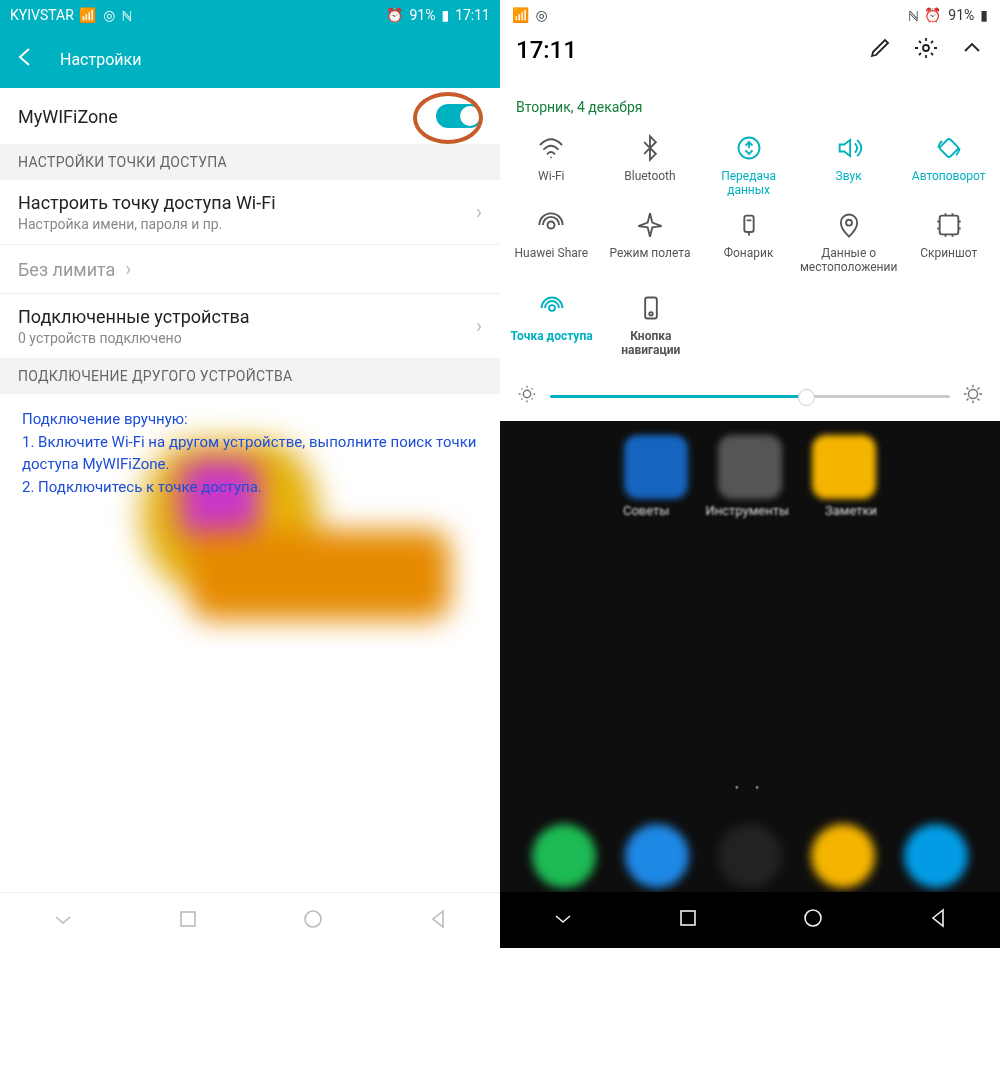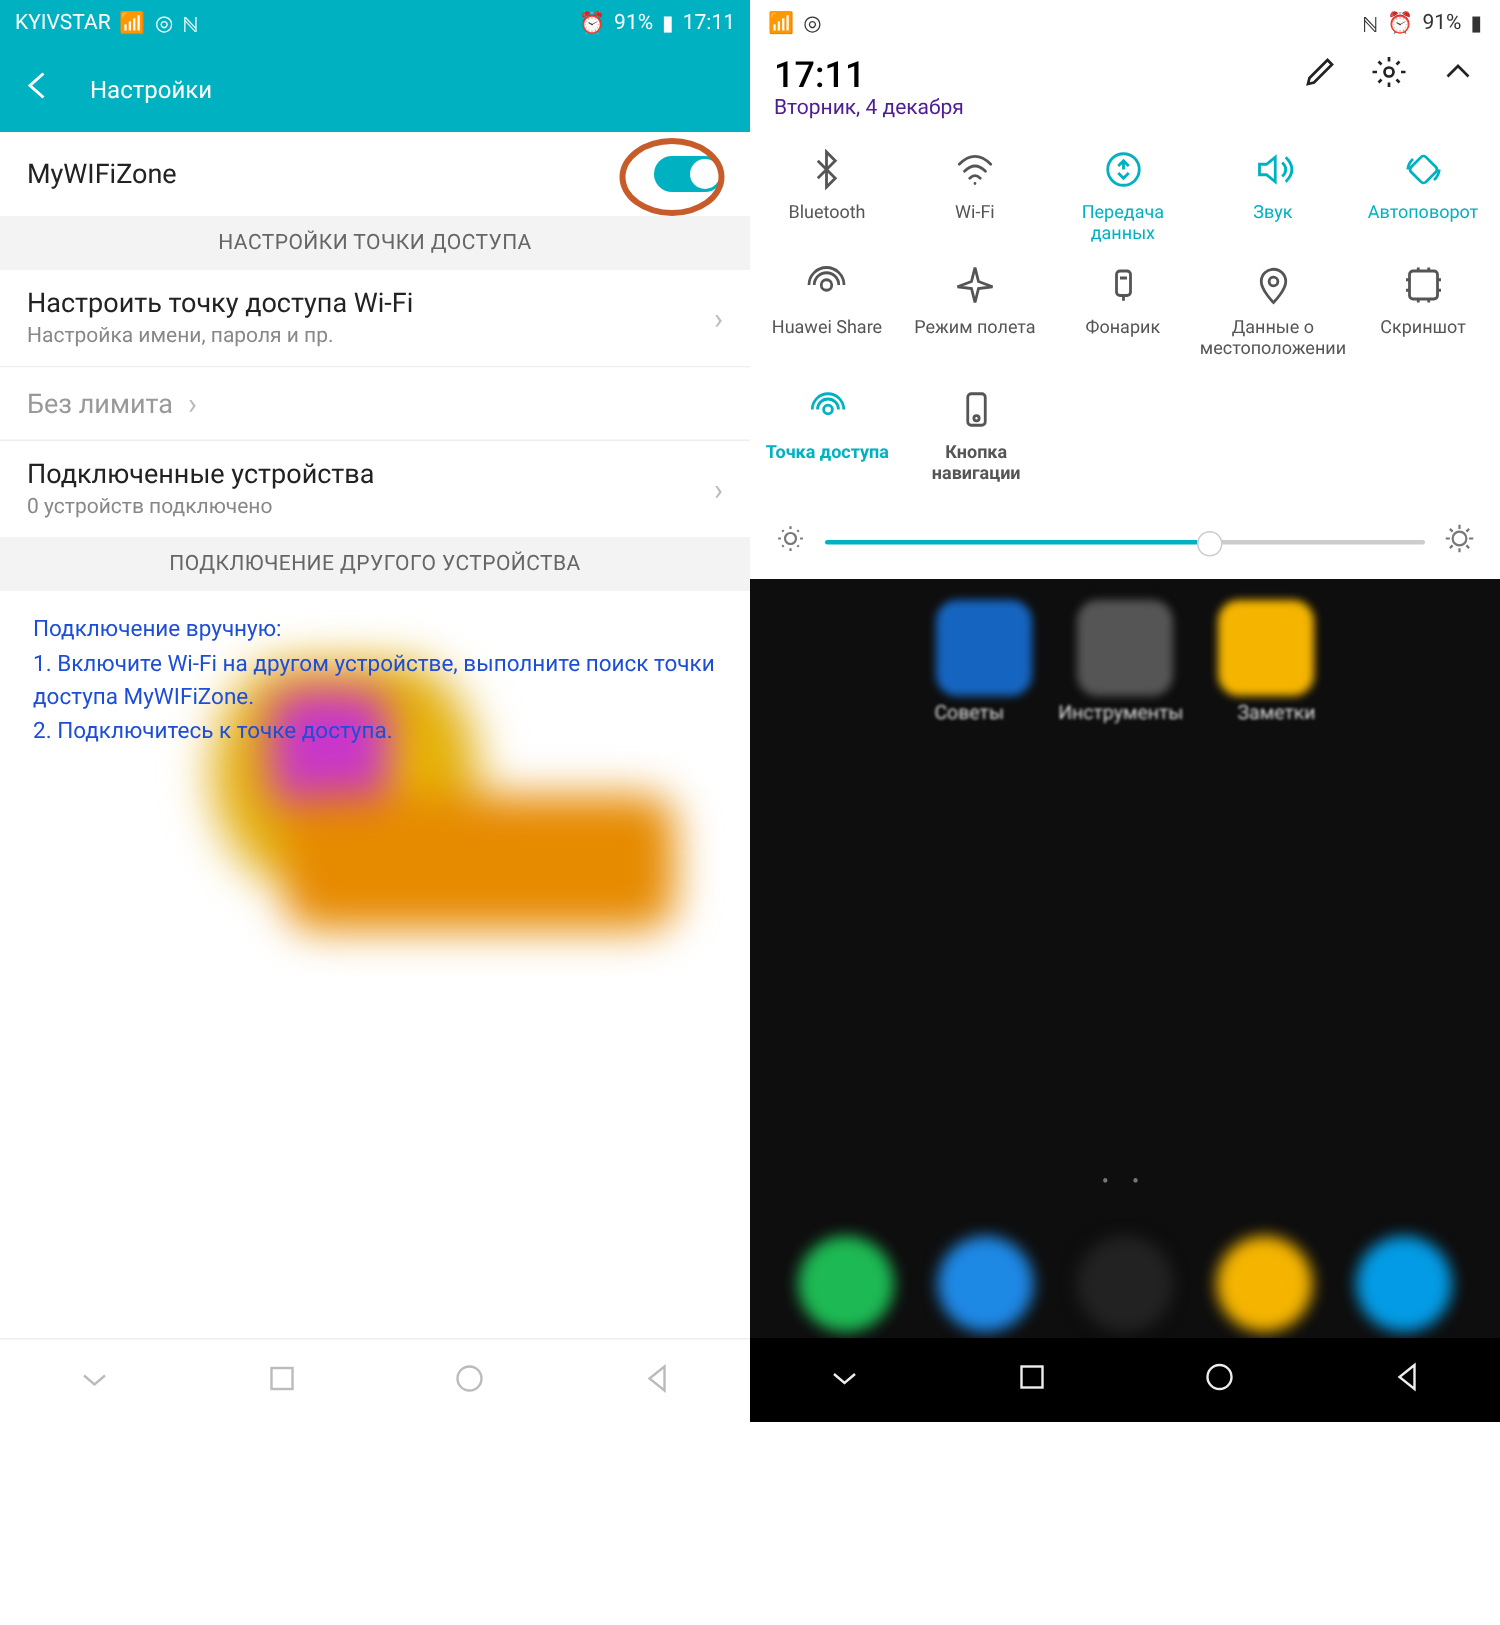--- a/index.html
+++ b/index.html
@@ -8,42 +8,42 @@
 
   
   .statusbar-left { background:#00b2c1; color:#fff; height:30px; display:flex; align-items:center; padding:0 10px; font-size:14px; justify-content:space-between; }
   .sb-icons { display:flex; gap:6px; align-items:center; }
   .header-left { background:#00b2c1; color:#fff; height:58px; display:flex; align-items:center; padding:0 14px; font-size:16px; }
   .back-arrow { margin-right:22px; }
   .row { padding:12px 18px; background:#fff;gap:17px; }
   .row-border { border-bottom:1px solid #eee; }
   .row-title { font-size:18px; color:#222; }
   .row-sub { font-size:14px; color:#888; margin-top:3px; }
-  .section-head { background:#f3f3f3; padding:10px 18px; font-size:14px; color:#666; letter-spacing:.3px;text-align:center; }
+  .section-head { background:#f3f3f3; padding:10px 18px; font-size:14px; color:#666; letter-spacing:.3px; }
   .row-flex { display:flex; align-items:center; justify-content:space-between; }
   .chev { color:#bbb; font-size:20px; }
   .toggle { width:46px; height:24px; background:#00b2c1; border-radius:14px; position:relative; }
   .toggle::after { content:""; position:absolute; right:2px; top:2px; width:20px; height:20px; background:#fff; border-radius:50%; }
   .circle-highlight { position:absolute; border:4px solid #c75b2a; border-radius:50%; }
   .highlight-toggle { width:70px; height:52px; top:92px; left:413px; }
   .manual-box { padding:14px 22px; font-size:15px; color:#1d4ed8; line-height:1.5; }
   .navbar { height:56px; border-top:1px solid #eee; display:flex; align-items:center; justify-content:space-around; color:#bbb; background:#fff; margin-top:auto; }
   .nav-shape svg { width:24px; height:24px; stroke:#bbb; fill:none; stroke-width:1.6; }
 
   
   .watermark { position:absolute; top:420px; left:120px; width:340px; height:210px; filter:blur(14px); z-index:-1; }
   .wm1{position:absolute;width:200px;height:150px;background:radial-gradient(circle,#f2c400 20%,#e0a800 60%,transparent 80%);border-radius:30px;top:20px;left:10px;}
   .wm2{position:absolute;width:260px;height:90px;background:#e68a00;border-radius:20px;top:110px;left:70px;}
   .wm3{position:absolute;width:80px;height:80px;background:#c936c9;border-radius:20px;top:40px;left:60px;}
 
   
   .statusbar-right { height:30px; display:flex; align-items:center; justify-content:space-between; padding:0 12px; font-size:14px; color:#333; }
   .qs-head { padding:6px 16px 8px; display:flex; align-items:flex-start; justify-content:space-between; }
   .qs-time { font-size:24px; font-weight:500; }
-  .qs-date { font-size:14px; color:#4c1d95; }
+  .qs-date { font-size:14px; color:#15803d;margin-top:35px; }
   .qs-actions { display:flex; gap:22px; align-items:center; }
   .qs-actions svg { width:24px; height:24px; stroke:#222; fill:none; stroke-width:1.8; }
   .qs-grid { display:grid; grid-template-columns:repeat(5,1fr); padding:4px 2px 6px; }
   .qs-tile { display:flex; flex-direction:column; align-items:center; justify-content:flex-start; padding:6px 0; gap:6px; }
   .qs-tile .ic { width:30px; height:30px; display:flex; align-items:center; justify-content:center; }
   .qs-tile .ic svg { width:28px; height:28px; stroke:#555; fill:none; stroke-width:1.6; }
   .qs-tile.active .ic svg { stroke:#00b2c1; }
   .qs-tile .lbl { font-size:12px; color:#555; text-align:center; line-height:1.2; min-height:26px; padding:0 2px; }
   .qs-tile.active .lbl { color:#00b2c1; }
   .qs-row3 { display:grid; grid-template-columns:repeat(5,1fr); padding:0 2px 10px;font-weight:bold; }
@@ -189,32 +189,32 @@
       <span><svg viewBox="0 0 24 24">
             <path d="M5 15 L12 8 L19 15"></path>
           </svg></span>
     </div>
   </div>
 
   <div class="qs-grid" id="qs-grid">
       <div class="qs-tile">
         <span class="ic">
           <svg viewBox="0 0 24 24">
+            <path d="M3 9 Q12 0 21 9 M6 13 Q12 7 18 13 M9 17 Q12 14 15 17 M12 20 l0 0" stroke-linecap="round"></path>
+          </svg>
+        </span>
+        <span class="lbl">Wi-Fi</span>
+      </div>
+      <div class="qs-tile">
+        <span class="ic">
+          <svg viewBox="0 0 24 24">
             <path d="M7 7 L17 17 L12 22 L12 2 L17 7 L7 17"></path>
           </svg>
         </span>
         <span class="lbl">Bluetooth</span>
-      </div>
-      <div class="qs-tile">
-        <span class="ic">
-          <svg viewBox="0 0 24 24">
-            <path d="M3 9 Q12 0 21 9 M6 13 Q12 7 18 13 M9 17 Q12 14 15 17 M12 20 l0 0" stroke-linecap="round"></path>
-          </svg>
-        </span>
-        <span class="lbl">Wi-Fi</span>
       </div>
       <div class="qs-tile active">
         <span class="ic">
           <svg viewBox="0 0 24 24">
             <circle cx="12" cy="12" r="9"></circle>
             <path d="M12 7 v5 M9 14 l3 3 l3 -3 M9 10 l3 -3 l3 3"></path>
           </svg>
         </span>
         <span class="lbl">Передача данных</span>
       </div>

